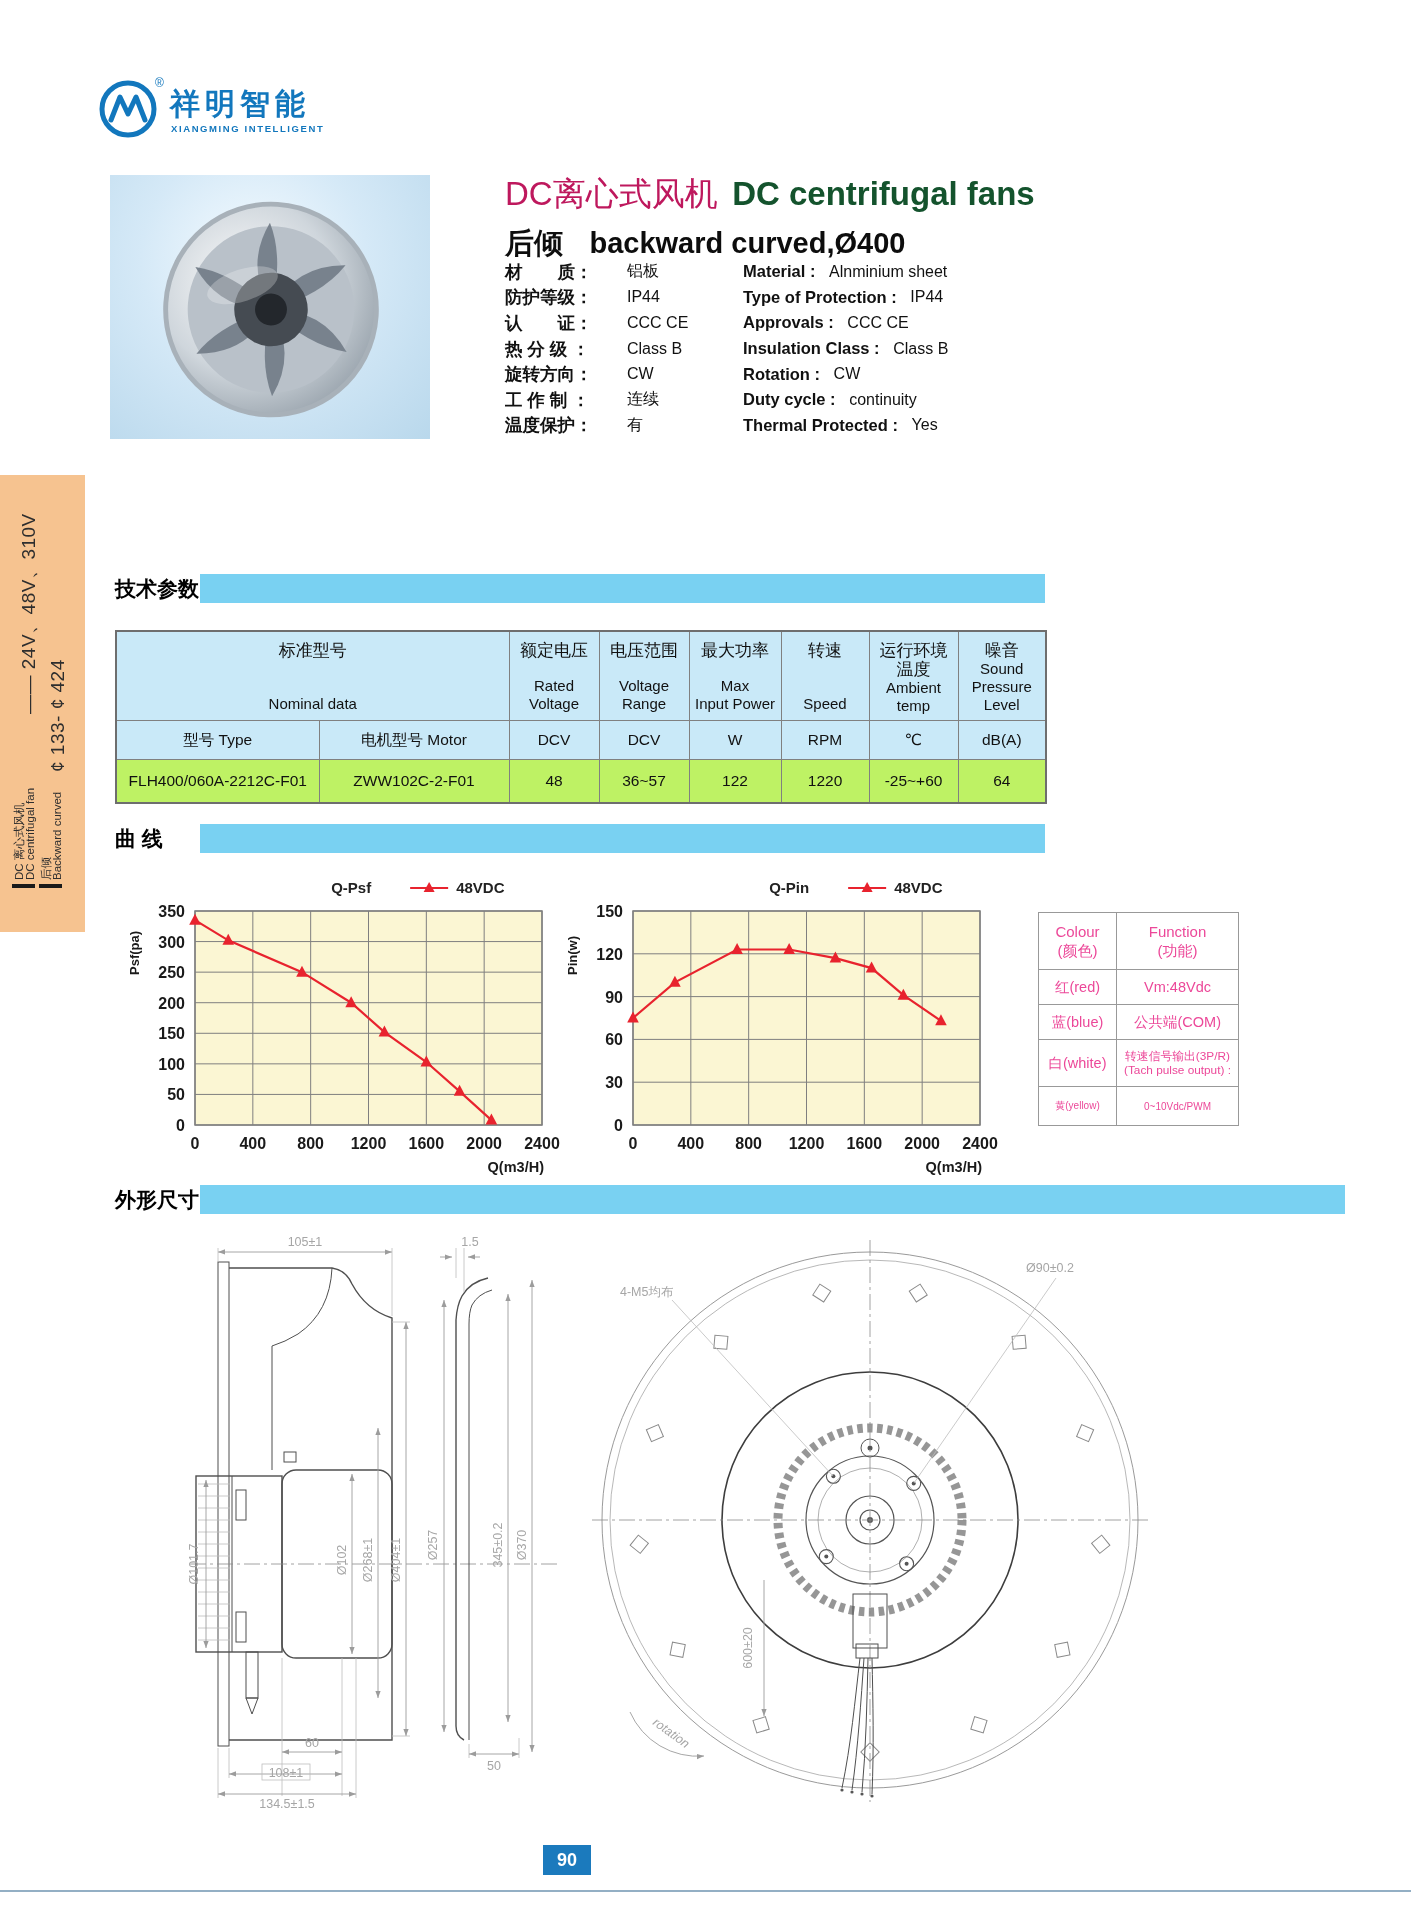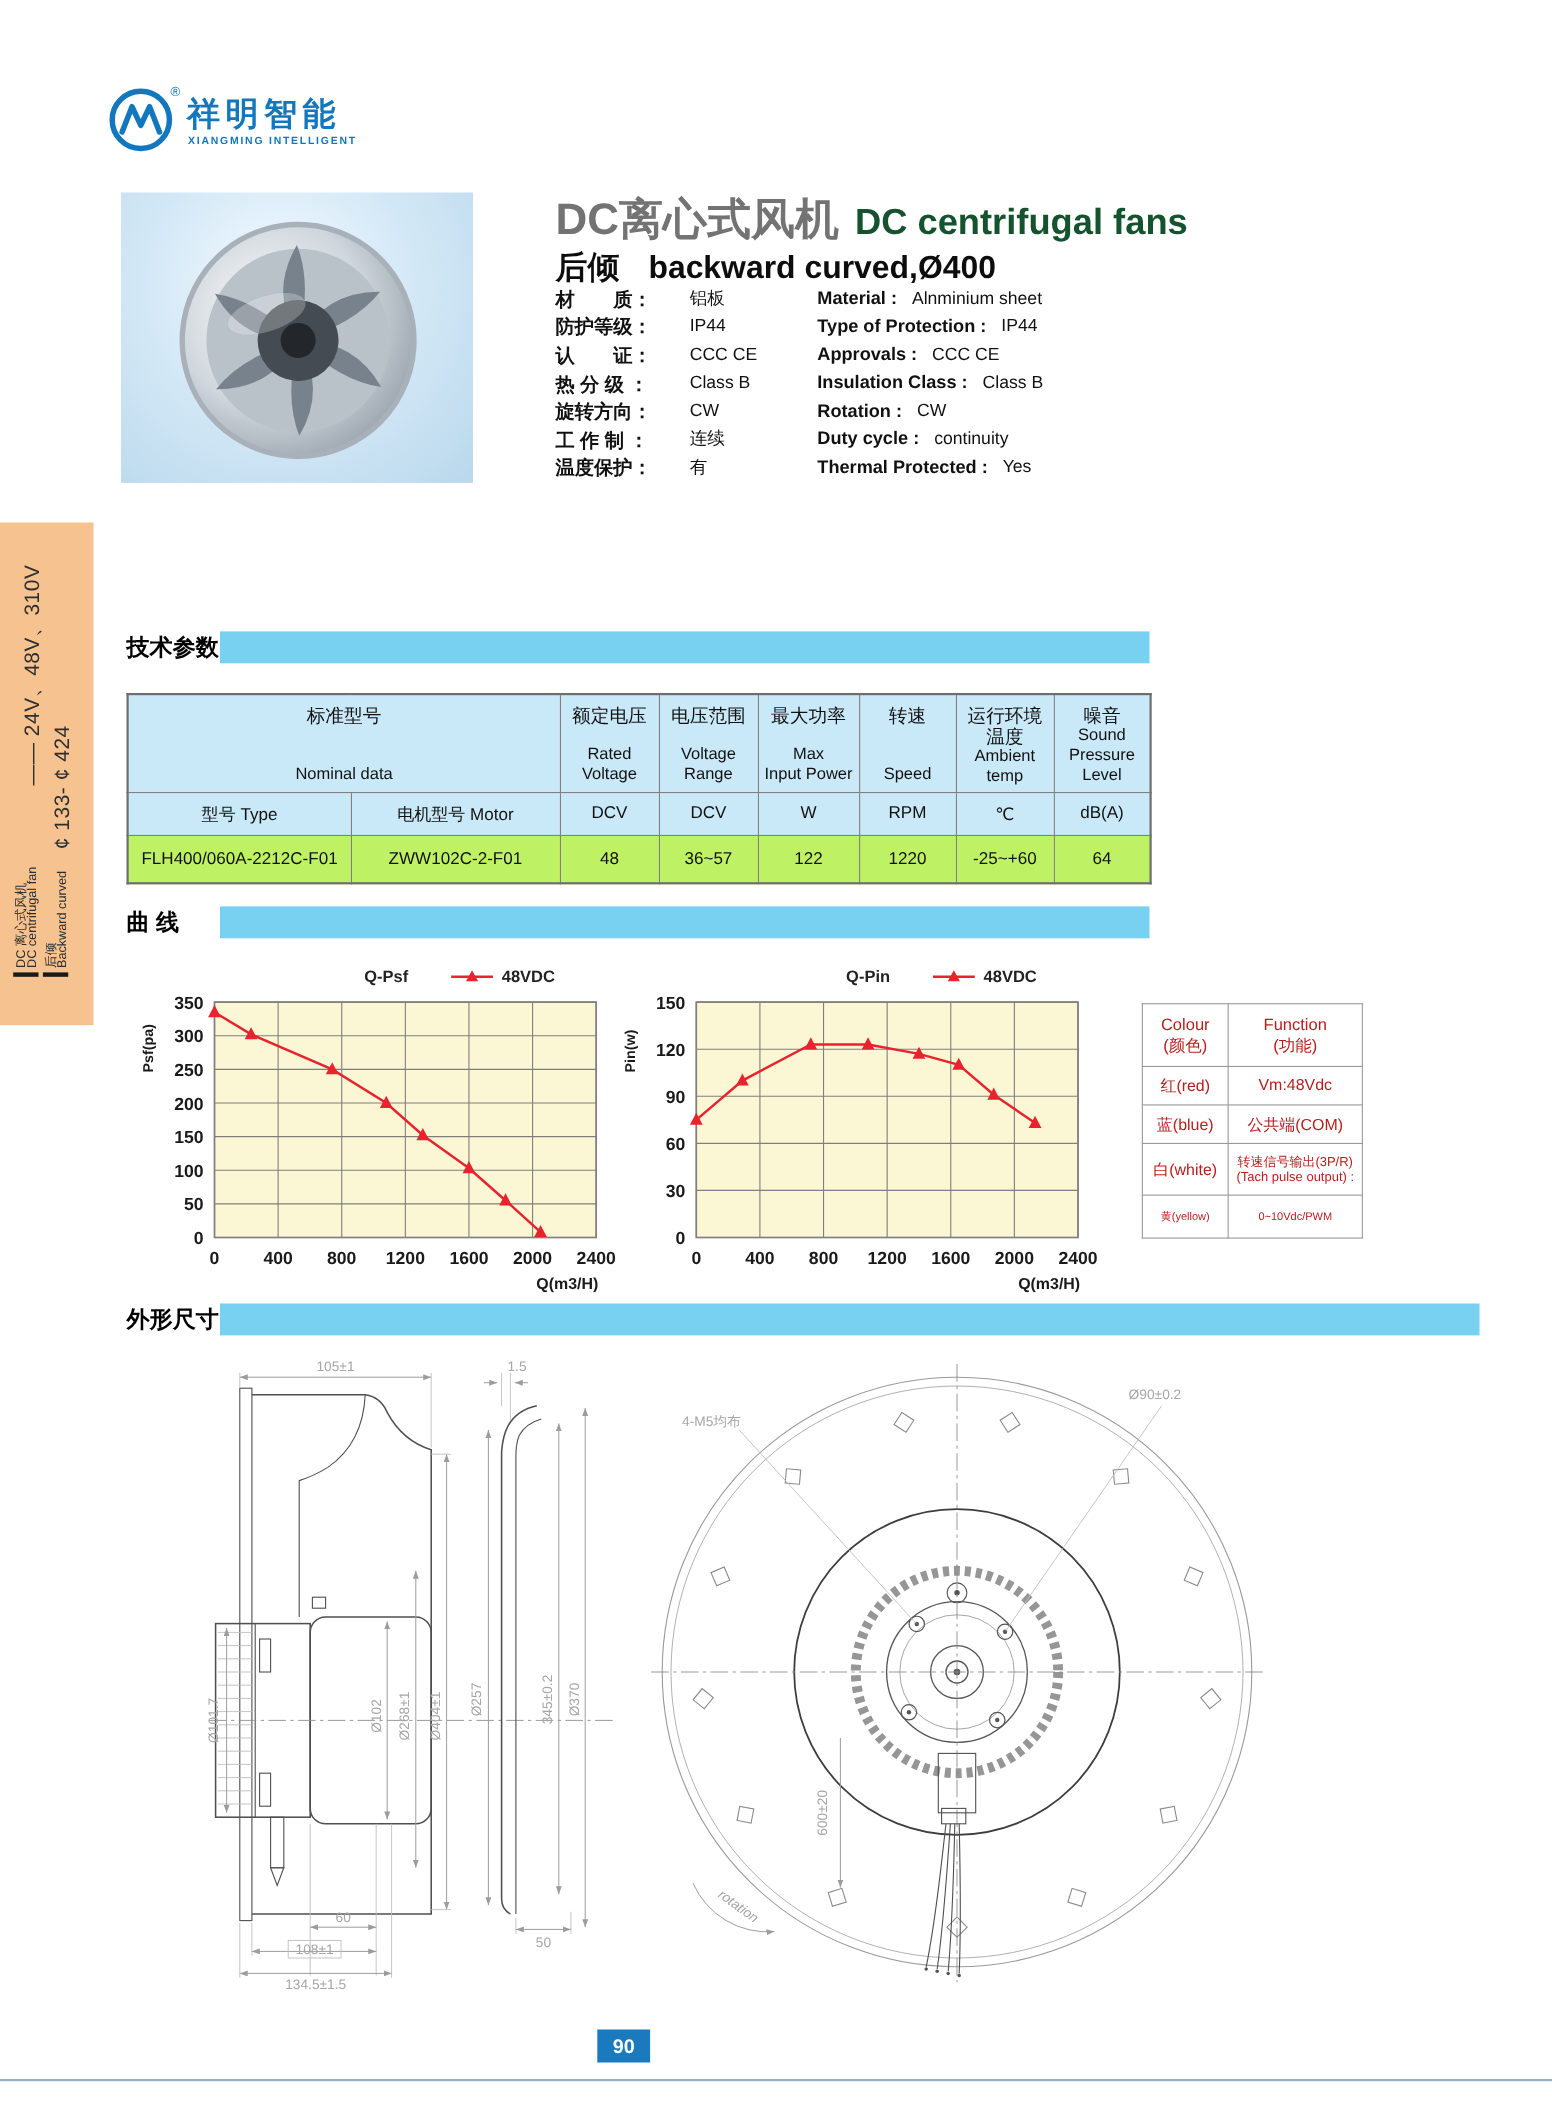--- a/index.html
+++ b/index.html
@@ -12,21 +12,21 @@
   .vbig{font-size:19px;font-weight:500;letter-spacing:.5px;}
   .vsmall{font-size:11.5px;font-weight:500;}
   .vbar{position:absolute;background:#1a1a1a;height:4px;width:23px;}
   
   .logo-cn{position:absolute;left:170px;top:84px;font-size:30px;font-weight:bold;color:#1277BD;letter-spacing:5px;}
   .logo-en{position:absolute;left:171px;top:123px;font-size:9.5px;font-weight:bold;color:#1277BD;letter-spacing:1.6px;}
   
   .photo{position:absolute;left:110px;top:175px;width:320px;height:264px;
          background:radial-gradient(circle at 45% 32%, #f5fbff 0%, #d5e9f7 45%, #b9d8ec 100%);}
   .title-row{position:absolute;left:505px;top:172px;white-space:nowrap;}
-  .t-cn{font-size:40px;font-weight:700;color:#737373;}
+  .t-cn{font-size:33px;font-weight:400;color:#be185d;}
   .t-en{font-size:33px;font-weight:600;color:#14532d;margin-left:10px;}
   .sub-row{position:absolute;left:505px;top:224px;white-space:nowrap;font-weight:bold;color:#0d0d0d;}
   .s-cn{font-size:29px;}
   .s-en{font-size:29px;margin-left:22px;}
   .specs{position:absolute;left:505px;top:259px;width:580px;}
   .spec-row{display:flex;height:25.6px;align-items:center;}
   .scl{font-weight:bold;font-size:17.5px;width:122px;white-space:pre;}
   .scv{font-size:16px;width:116px;}
   .sel{font-weight:bold;font-size:16.5px;white-space:pre;}
   .sev{font-size:16px;margin-left:9px;}
@@ -43,21 +43,21 @@
   .enh{font-size:15px;line-height:18px;white-space:pre-line;}
   .tr2 td{height:38px;font-size:15.5px;background:#C9E9F8;}
   .tr3 td{height:42px;font-size:15.5px;background:#bef264;}
   
   .chart{position:absolute;width:450px;height:312px;}
   #chart0{left:115px;top:863px;}
   #chart1{left:553px;top:863px;}
   
   .wwrap{position:absolute;left:1038px;top:912px;}
   table.wtbl{border-collapse:collapse;table-layout:fixed;width:200px;border:1.5px solid #777;}
-  table.wtbl td{border:1px solid #999;text-align:center;vertical-align:middle;color:#b91c1c;padding:0 2px;}
+  table.wtbl td{border:1px solid #999;text-align:center;vertical-align:middle;color:#ec4899;padding:0 2px;}
   .wh{height:56px;}
   .wh div{font-size:15px;line-height:19px;}
   .wr1 td{height:34px;font-size:14.5px;}
   .wr2 td{height:34px;font-size:14.5px;}
   .wr3 td{height:46px;font-size:14.5px;}
   .wr3 td.fn{font-size:11.8px;line-height:14px;white-space:pre-line;}
   .wr4 td{height:38px;font-size:10px;}
   
   svg text{font-family:"Liberation Sans","DejaVu Sans",sans-serif;}
   .dim{fill:#a6a6a6;font-size:12.5px;}

